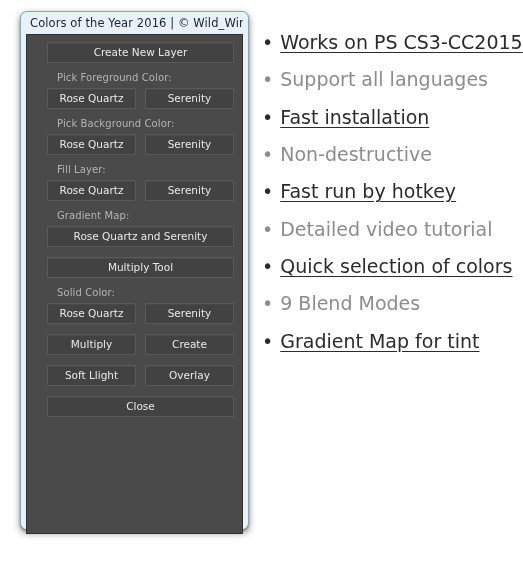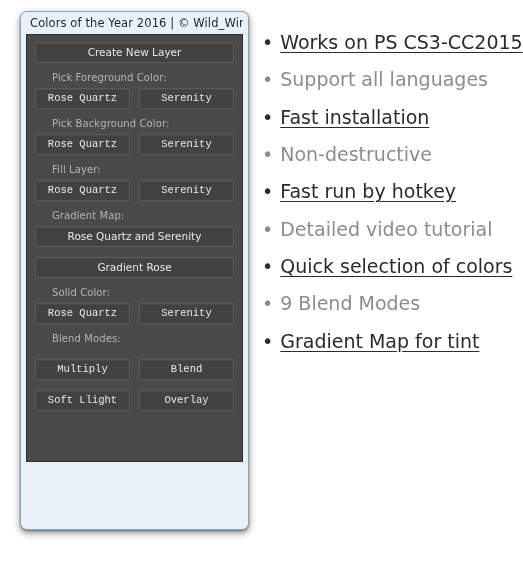--- a/index.html
+++ b/index.html
@@ -38,23 +38,23 @@
   }
   #titlebar-text {
     font-size: 11.5px;
     color: #1a2533;
     white-space: nowrap;
     overflow: hidden;
     letter-spacing: 0.1px;
   }
   #panel {
     background: #4a4a4a;
-    height: 428px;
-    box-sizing: border-box;
-    padding: 7px 8px 8px 8px;
+    height: 500px;
+    box-sizing: border-box;
+    padding: 7px 8px 8px 20px;
     border: 1px solid #2f2f2f;
     overflow: hidden;
   }
 
   
   .btn {
     background: #424242;
     border: 1px solid #5a5a5a;
     border-radius: 1px;
     color: #e8e8e8;
@@ -71,26 +71,25 @@
   }
   .btn-wide {
     width: 100%;
   }
   .row2 {
     display: flex;
     gap: 9px;
   }
   .row2 .btn {
     flex: 1 1 0;
-    font-family: Liberation Mono, monospace;
   }
   .sec-label {
     color: #b4b4b4;
     font-size: 10px;
-    margin: 9px 0 5px 17px;
+    margin: 9px 0 5px 10px;
     letter-spacing: 0.1px;
     white-space: nowrap;
   }
   .gap-md { height: 10px; }
 
   
   #feature-list {
     position: absolute;
     left: 262px;
     top: 32px;
@@ -144,41 +143,41 @@
 
     <div class="sec-label">Fill Layer:</div>
     <div class="row2">
       <div class="btn">Rose Quartz</div>
       <div class="btn">Serenity</div>
     </div>
 
     <div class="sec-label">Gradient Map:</div>
     <div class="btn btn-wide">Rose Quartz and Serenity</div>
     <div class="gap-md"></div>
-    <div class="btn btn-wide">Gradient Rose</div>
+    <div class="btn btn-wide">Multiply Tool</div>
 
     <div class="sec-label">Solid Color:</div>
     <div class="row2">
       <div class="btn">Rose Quartz</div>
       <div class="btn">Serenity</div>
     </div>
 
-    <div class="sec-label">Blend Modes:</div>
     <div class="gap-md"></div>
     <div class="row2">
       <div class="btn">Multiply</div>
-      <div class="btn">Blend</div>
+      <div class="btn">Create</div>
     </div>
     <div class="gap-md"></div>
     <div class="row2">
       <div class="btn">Soft Llight</div>
       <div class="btn">Overlay</div>
     </div>
 
     <div class="gap-md"></div>
+    <div class="btn btn-wide">Close</div>
 
   </div>
 </div>
 
 <div id="feature-list">
 
   <div class="feature emph">
     <span class="bullet">•</span>
     <span class="ftext">Works  on PS CS3-CC2015</span>
   </div>

